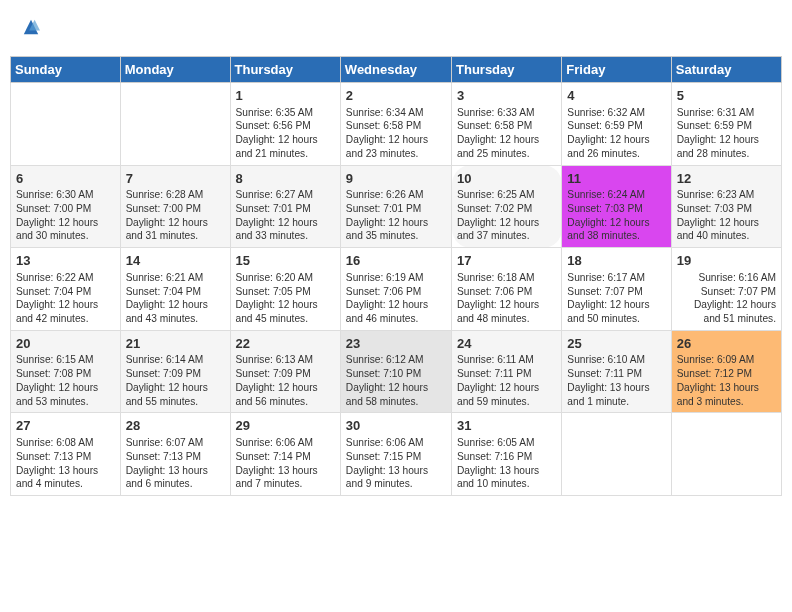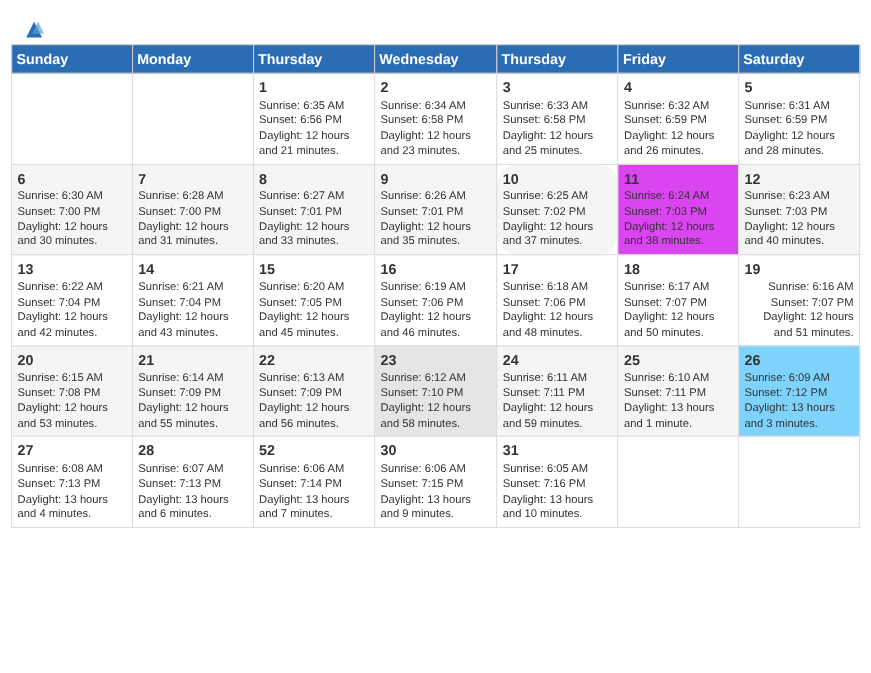--- a/index.html
+++ b/index.html
@@ -45,21 +45,21 @@
       line-height: 1.1;
     }
     .location-title {
       font-size: 15px;
       color: #333;
       margin-top: 2px;
     }
     .calendar {
       width: 100%;
       border-collapse: collapse;
-      margin-top: 4px;
+      margin-top: 20px;
     }
     .calendar th {
       background-color: #2a6db5;
       color: #fff;
       font-size: 13px;
       font-weight: bold;
       padding: 5px 4px;
       text-align: left;
       border: 1px solid #ccc;
     }
@@ -279,42 +279,42 @@
           <div class="day-info" style="white-space: pre-line;">Sunrise: 6:11 AM
 Sunset: 7:11 PM
 Daylight: 12 hours and 59 minutes.</div>
         </td>
         <td style="background: rgb(245, 245, 245);">
           <span class="day-number">25</span>
           <div class="day-info" style="white-space: pre-line;">Sunrise: 6:10 AM
 Sunset: 7:11 PM
 Daylight: 13 hours and 1 minute.</div>
         </td>
-        <td style="background: #7dd3fc;">
+        <td style="background: #fdba74;">
           <span class="day-number">26</span>
           <div class="day-info" style="white-space: pre-line;">Sunrise: 6:09 AM
 Sunset: 7:12 PM
 Daylight: 13 hours and 3 minutes.</div>
         </td>
       </tr>
       <tr>
         <td>
           <span class="day-number">27</span>
           <div class="day-info" style="white-space: pre-line;">Sunrise: 6:08 AM
 Sunset: 7:13 PM
 Daylight: 13 hours and 4 minutes.</div>
         </td>
         <td>
           <span class="day-number">28</span>
           <div class="day-info" style="white-space: pre-line;">Sunrise: 6:07 AM
 Sunset: 7:13 PM
 Daylight: 13 hours and 6 minutes.</div>
         </td>
         <td>
-          <span class="day-number">52</span>
+          <span class="day-number">29</span>
           <div class="day-info" style="white-space: pre-line;">Sunrise: 6:06 AM
 Sunset: 7:14 PM
 Daylight: 13 hours and 7 minutes.</div>
         </td>
         <td>
           <span class="day-number">30</span>
           <div class="day-info" style="white-space: pre-line;">Sunrise: 6:06 AM
 Sunset: 7:15 PM
 Daylight: 13 hours and 9 minutes.</div>
         </td>

